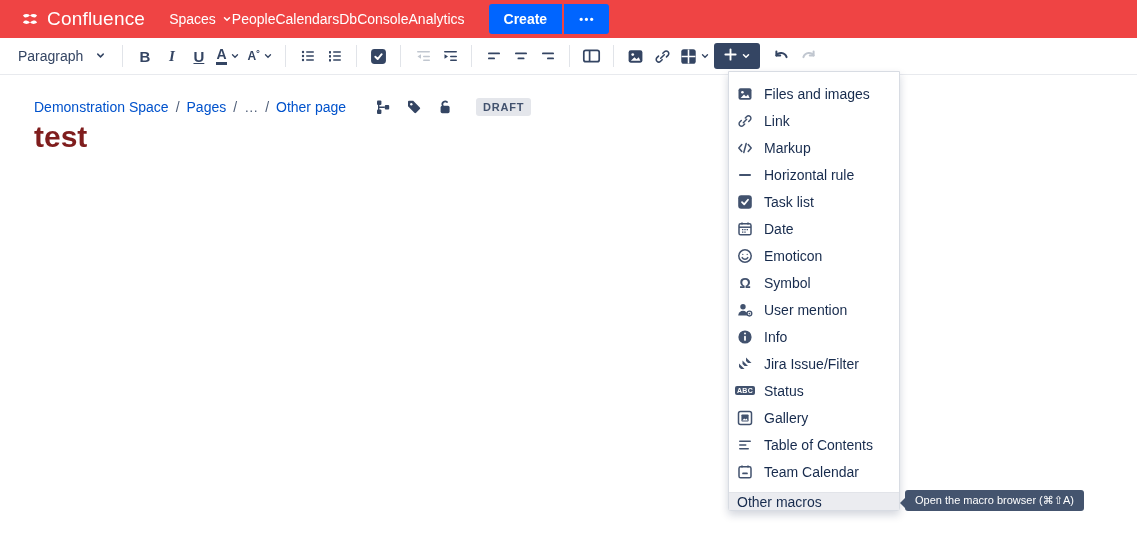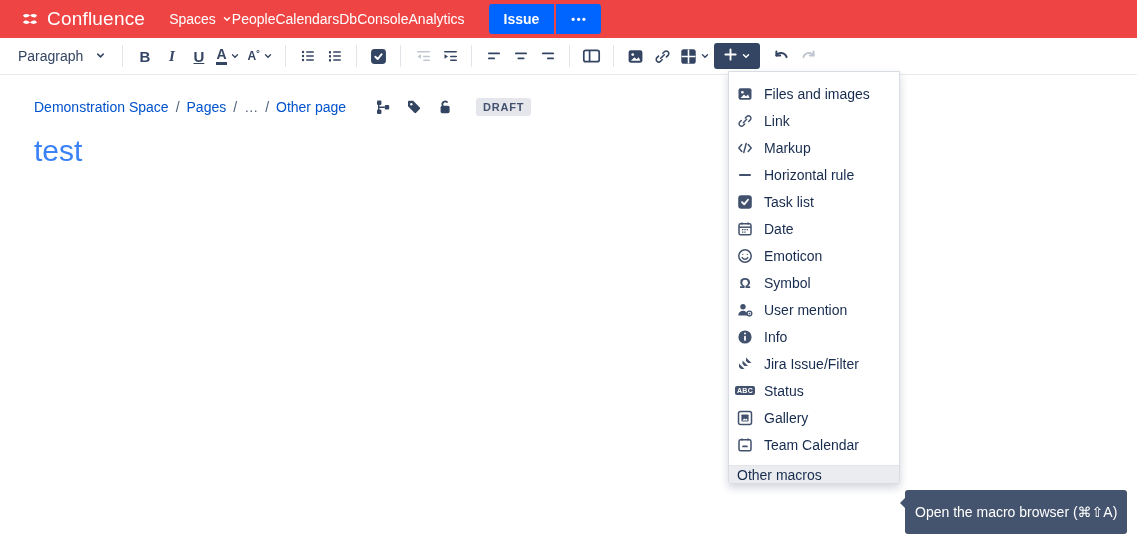--- a/index.html
+++ b/index.html
@@ -47,41 +47,41 @@
   
   .content { padding:23px 14px 0 34px; }
   .breadcrumb { display:flex; align-items:center; font-size:14px; gap:7px; }
   .bc-link { color:#0052CC; text-decoration:none; cursor:pointer; }
   .bc-sep { color:#505F79; }
   .bc-ellipsis { color:#505F79; cursor:pointer; }
   .bc-icons { display:flex; align-items:center; gap:15px; margin-left:22px; color:#344563; }
   .bc-icon { cursor:pointer; display:flex; }
   .draft-badge { background:#E4E6EB; color:#42526E; font-size:11px; font-weight:700;
     letter-spacing:.8px; padding:3px 7px; border-radius:3px; margin-left:16px; }
-  .page-title { font-size:30px; font-weight:400; color:#3b82f6; margin-top:18px; }
+  .page-title { font-size:30px; font-weight:700; color:#7f1d1d; margin-top:4px; }
   .editor-canvas { height:330px; }
 
   
   .insert-menu { position:absolute; left:728px; top:71px; width:172px; background:#fff;
     border:1px solid #D8DCE3; border-radius:0 0 3px 3px;
     box-shadow:0 4px 8px rgba(9,30,66,.18); z-index:20; }
   .menu-items { padding:8px 8px 7px 0; }
   .menu-item { height:27px; display:flex; align-items:center; gap:11px; padding:0 8px;
     font-size:14px; color:#172B4D; cursor:pointer; }
   .mi-icon { width:16px; height:16px; color:#42526E; display:flex; align-items:center;
     justify-content:center; flex:none; }
   .status-chip { background:#42526E; color:#fff; font-size:7px; font-weight:700;
     border-radius:2px; padding:1px 2px; line-height:7px; letter-spacing:.3px; }
   .menu-sep { height:1px; background:#E2E4E9; }
   .other-macros { height:17px; background:#EBECF0; display:flex; align-items:center;
     padding:0 8px; font-size:14px; color:#172B4D; cursor:pointer; }
 
   
   .tooltip { position:absolute; left:905px; top:490px; background:#44546E; color:#fff;
-    font-size:14px; padding:14px 10px; border-radius:3px; white-space:nowrap; z-index:30; }
+    font-size:11px; padding:4px 10px; border-radius:3px; white-space:nowrap; z-index:30; }
   .tooltip::before { content:""; position:absolute; left:-5px; top:8px; border-top:5px solid transparent;
     border-bottom:5px solid transparent; border-right:5px solid #44546E; }
 
   svg { flex:none; }
 </style>
 </head>
 <body>
 
 <div class="stage">
 
@@ -113,21 +113,21 @@
         <span>Calendars</span>
       </div>
       <div class="nav-item">
         <span>DbConsole</span>
       </div>
       <div class="nav-item">
         <span>Analytics</span>
       </div>
     </nav>
     <div class="nav-actions">
-      <button class="btn-create">Issue</button>
+      <button class="btn-create">Create</button>
       <button class="btn-more">•••</button>
     </div>
   </header>
 
   <div class="toolbar">
     <div class="tb-btn para-btn">
       <span>Paragraph</span>
       <span>
         <svg width="11" height="11" viewBox="0 0 12 12" fill="none" stroke="#344563" stroke-width="1.6" stroke-linecap="round">
             <path d="M3 4.5 L6 7.5 L9 4.5"></path>
@@ -455,20 +455,30 @@
         <span class="mi-icon">
           <svg width="16" height="16" viewBox="0 0 16 16">
               <rect x="1.5" y="1.5" width="13" height="13" rx="2" fill="none" stroke="currentColor" stroke-width="1.5"></rect>
               <rect x="4.4" y="4.4" width="7.2" height="7.2" rx=".8" fill="currentColor"></rect>
               <path d="M5.2 10.6 L7.2 8.4 L8.4 9.6 L9.6 8.4 L10.8 10.6 Z" fill="#fff"></path>
             </svg>
         </span>
         <span>Gallery</span>
       </div>
 
+      <div class="menu-item">
+        <span class="mi-icon">
+          <svg width="16" height="16" viewBox="0 0 16 16" fill="currentColor">
+              <rect x="2" y="3.4" width="12" height="1.6" rx=".8"></rect>
+              <rect x="2" y="7.2" width="7.5" height="1.6" rx=".8"></rect>
+              <rect x="2" y="11" width="10" height="1.6" rx=".8"></rect>
+            </svg>
+        </span>
+        <span>Table of Contents</span>
+      </div>
 
       <div class="menu-item">
         <span class="mi-icon">
           <svg width="16" height="16" viewBox="0 0 16 16" fill="none" stroke="currentColor" stroke-width="1.5">
               <rect x="2" y="2.8" width="12" height="11" rx="1.6"></rect>
               <path d="M5 1.5 v2 M11 1.5 v2"></path>
               <path d="M6 9.4 h4" stroke-width="1.7" stroke-linecap="round"></path>
             </svg>
         </span>
         <span>Team Calendar</span>

